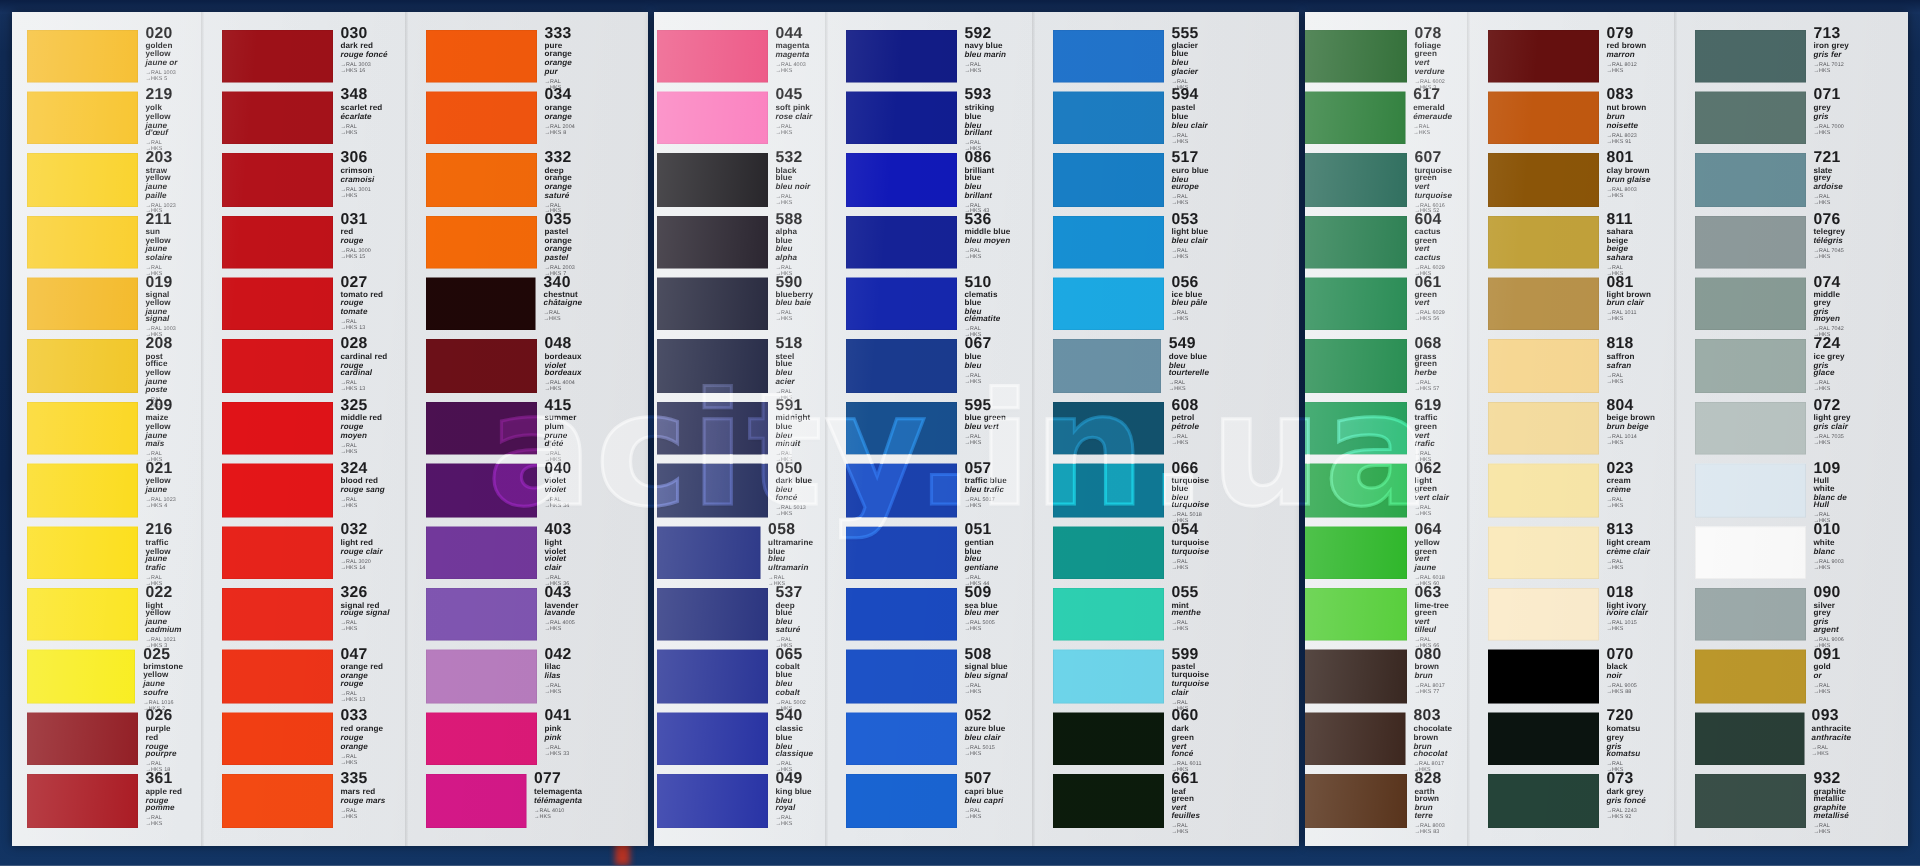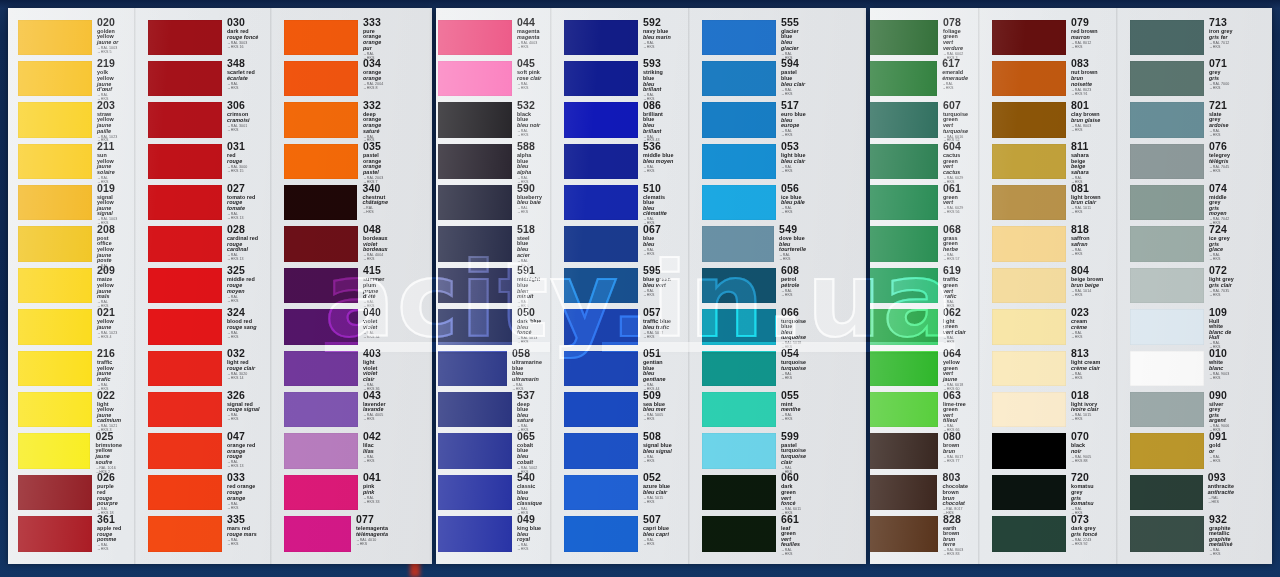--- a/index.html
+++ b/index.html
@@ -112,21 +112,20 @@
     position:absolute;left:50%;top:52%;
     transform:translate(-50%,-50%);
     font-size:104px;font-weight:bold;
     font-family:"DejaVu Sans",sans-serif;
     color:rgba(255,255,255,.40);
     -webkit-text-stroke:2px rgba(255,255,255,.55);
     text-shadow:0 1px 2px rgba(0,0,0,.10);
     letter-spacing:2px;
     white-space:nowrap;pointer-events:none;
     mix-blend-mode:overlay;
-    text-decoration:underline;
   }
 </style>
 </head>
 <body>
 
 <div id="backdrop"></div>
 <div id="bottom-blur"></div>
 <div id="red-accent"></div>
 
 <div class="panel" id="panel-1">

